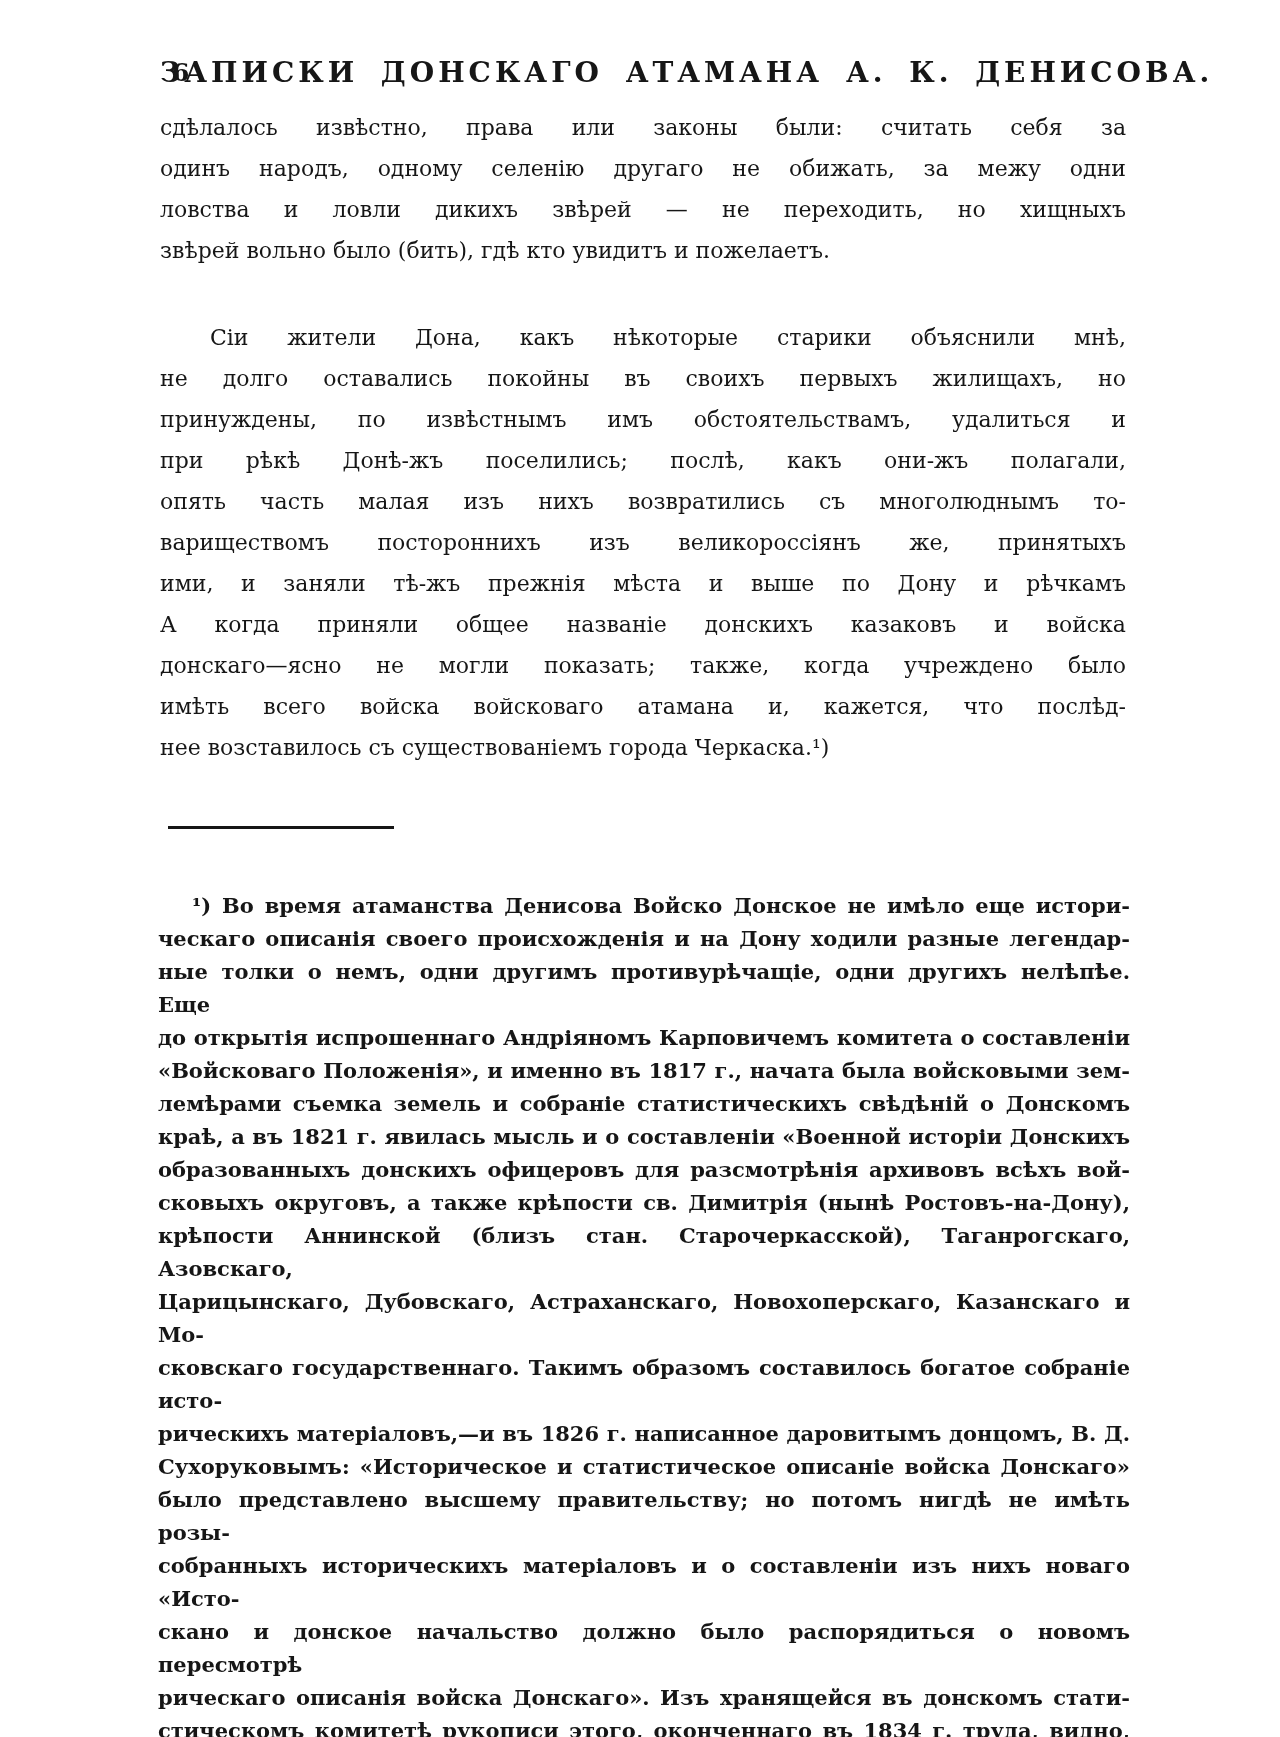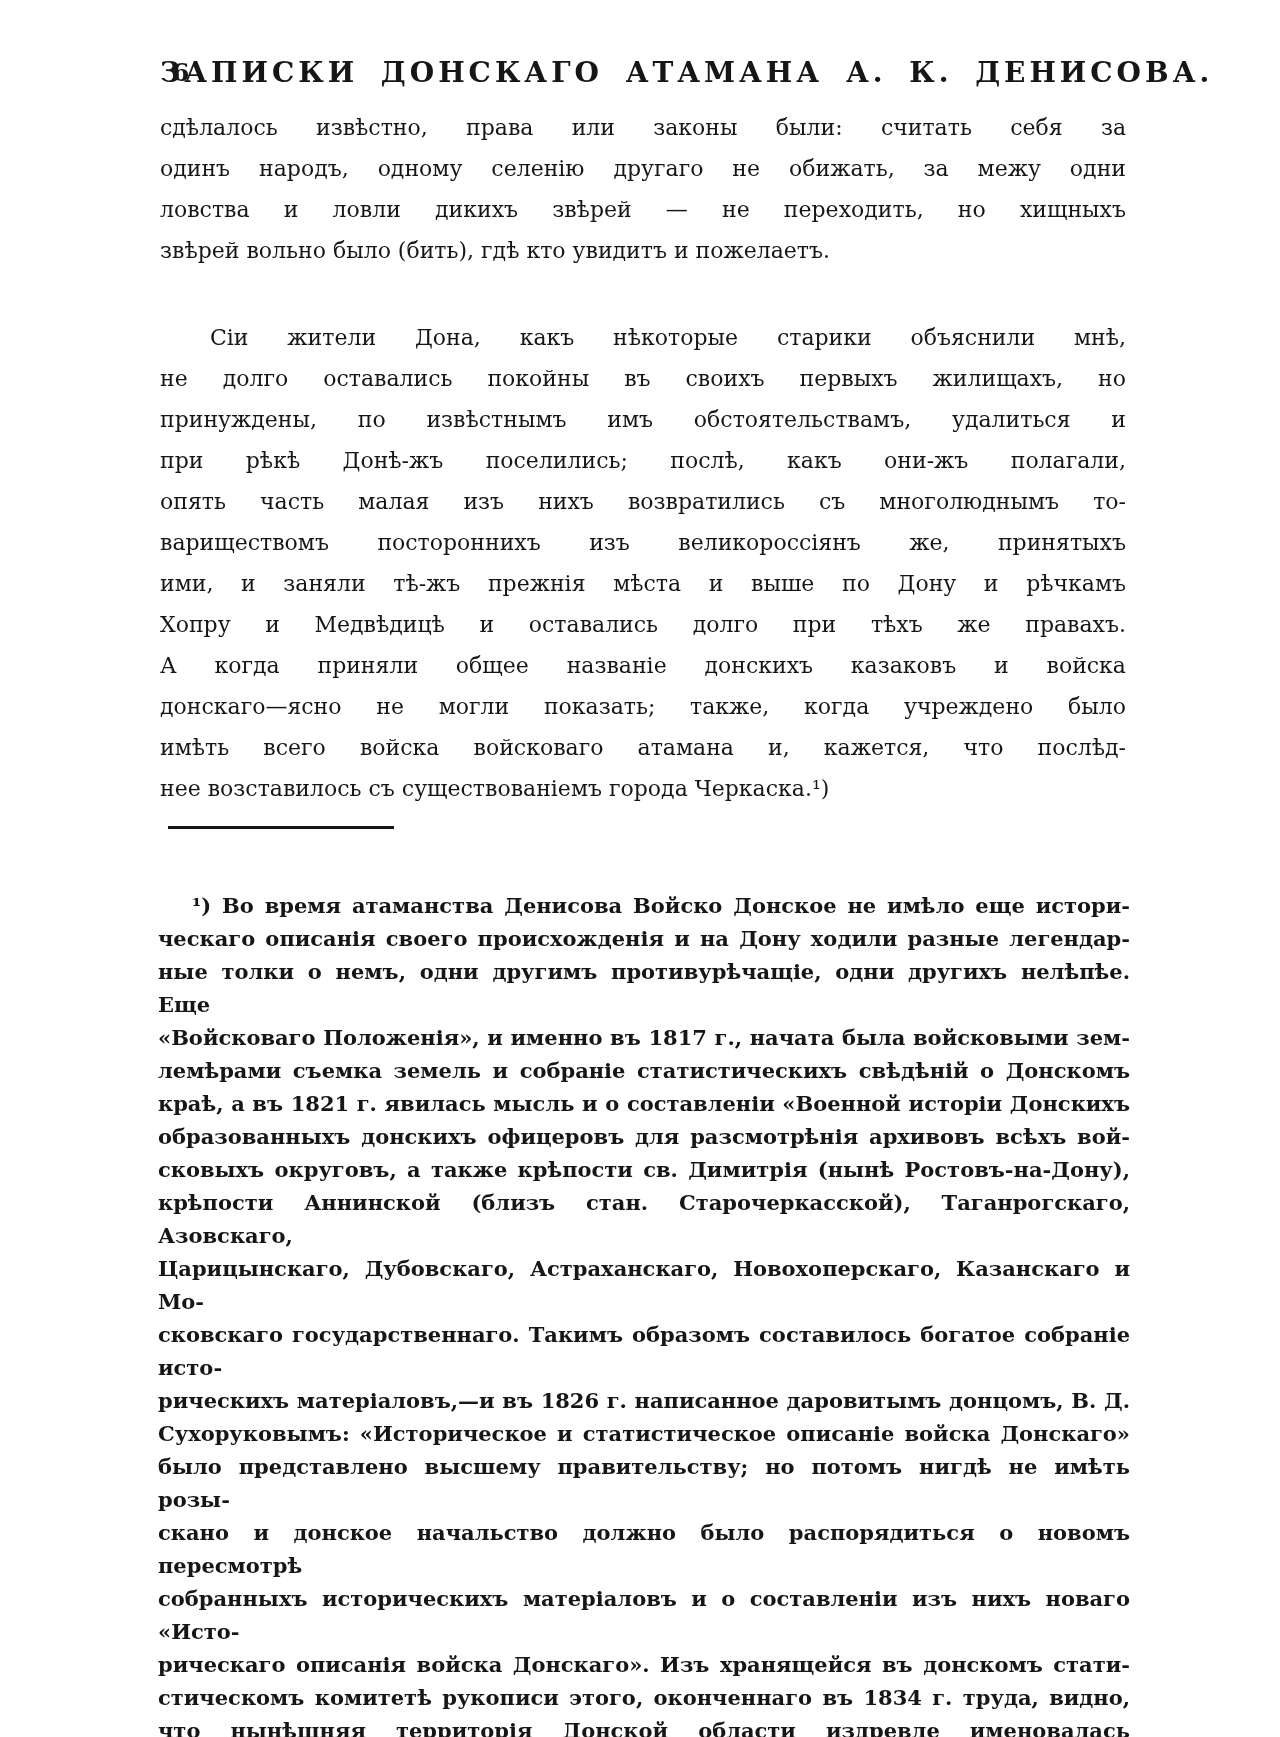--- a/index.html
+++ b/index.html
@@ -93,45 +93,45 @@
         <div class="tline end">звѣрей вольно было (бить), гдѣ кто увидитъ и пожелаетъ.</div>
       </div>
       <div>
         <div class="tline indent">Сіи жители Дона, какъ нѣкоторые старики объяснили мнѣ,</div>
         <div class="tline">не долго оставались покойны въ своихъ первыхъ жилищахъ, но</div>
         <div class="tline">принуждены, по извѣстнымъ имъ обстоятельствамъ, удалиться и</div>
         <div class="tline">при рѣкѣ Донѣ-жъ поселились; послѣ, какъ они-жъ полагали,</div>
         <div class="tline">опять часть малая изъ нихъ возвратились съ многолюднымъ то-</div>
         <div class="tline">вариществомъ постороннихъ изъ великороссіянъ же, принятыхъ</div>
         <div class="tline">ими, и заняли тѣ-жъ прежнія мѣста и выше по Дону и рѣчкамъ</div>
-        <div class="tline">Хопру и Медвѣдицѣ и оставались долго при тѣхъ же правахъ.</div>
         <div class="tline">А когда приняли общее названіе донскихъ казаковъ и войска</div>
         <div class="tline">донскаго—ясно не могли показать; также, когда учреждено было</div>
         <div class="tline">имѣть всего войска войсковаго атамана и, кажется, что послѣд-</div>
         <div class="tline end">нее возставилось съ существованіемъ города Черкаска.¹)</div>
       </div>
     </div>
 
   <div class="fn-rule"></div>
 
   <div class="footnote">
       <div class="tline indent">¹) Во время атаманства Денисова Войско Донское не имѣло еще истори-</div>
       <div class="tline">ческаго описанія своего происхожденія и на Дону ходили разные легендар-</div>
       <div class="tline">ные толки о немъ, одни другимъ противурѣчащіе, одни другихъ нелѣпѣе. Еще</div>
+      <div class="tline">до открытія испрошеннаго Андріяномъ Карповичемъ комитета о составленіи</div>
       <div class="tline">«Войсковаго Положенія», и именно въ 1817 г., начата была войсковыми зем-</div>
       <div class="tline">лемѣрами съемка земель и собраніе статистическихъ свѣдѣній о Донскомъ</div>
       <div class="tline">краѣ, а въ 1821 г. явилась мысль и о составленіи «Военной исторіи Донскихъ</div>
       <div class="tline">образованныхъ донскихъ офицеровъ для разсмотрѣнія архивовъ всѣхъ вой-</div>
       <div class="tline">сковыхъ округовъ, а также крѣпости св. Димитрія (нынѣ Ростовъ-на-Дону),</div>
       <div class="tline">крѣпости Аннинской (близъ стан. Старочеркасской), Таганрогскаго, Азовскаго,</div>
       <div class="tline">Царицынскаго, Дубовскаго, Астраханскаго, Новохоперскаго, Казанскаго и Мо-</div>
       <div class="tline">сковскаго государственнаго. Такимъ образомъ составилось богатое собраніе исто-</div>
       <div class="tline">рическихъ матеріаловъ,—и въ 1826 г. написанное даровитымъ донцомъ, В. Д.</div>
       <div class="tline">Сухоруковымъ: «Историческое и статистическое описаніе войска Донскаго»</div>
       <div class="tline">было представлено высшему правительству; но потомъ нигдѣ не имѣть розы-</div>
+      <div class="tline">собранныхъ историческихъ матеріаловъ и о составленіи изъ нихъ новаго «Исто-</div>
       <div class="tline">скано и донское начальство должно было распорядиться о новомъ пересмотрѣ</div>
-      <div class="tline">собранныхъ историческихъ матеріаловъ и о составленіи изъ нихъ новаго «Исто-</div>
       <div class="tline">рическаго описанія войска Донскаго». Изъ хранящейся въ донскомъ стати-</div>
       <div class="tline">стическомъ комитетѣ рукописи этого, оконченнаго въ 1834 г. труда, видно,</div>
       <div class="tline">что нынѣшняя территорія Донской области издревле именовалась «Полемъ»;</div>
     </div>
 
 </div>
 
 </body></html>

